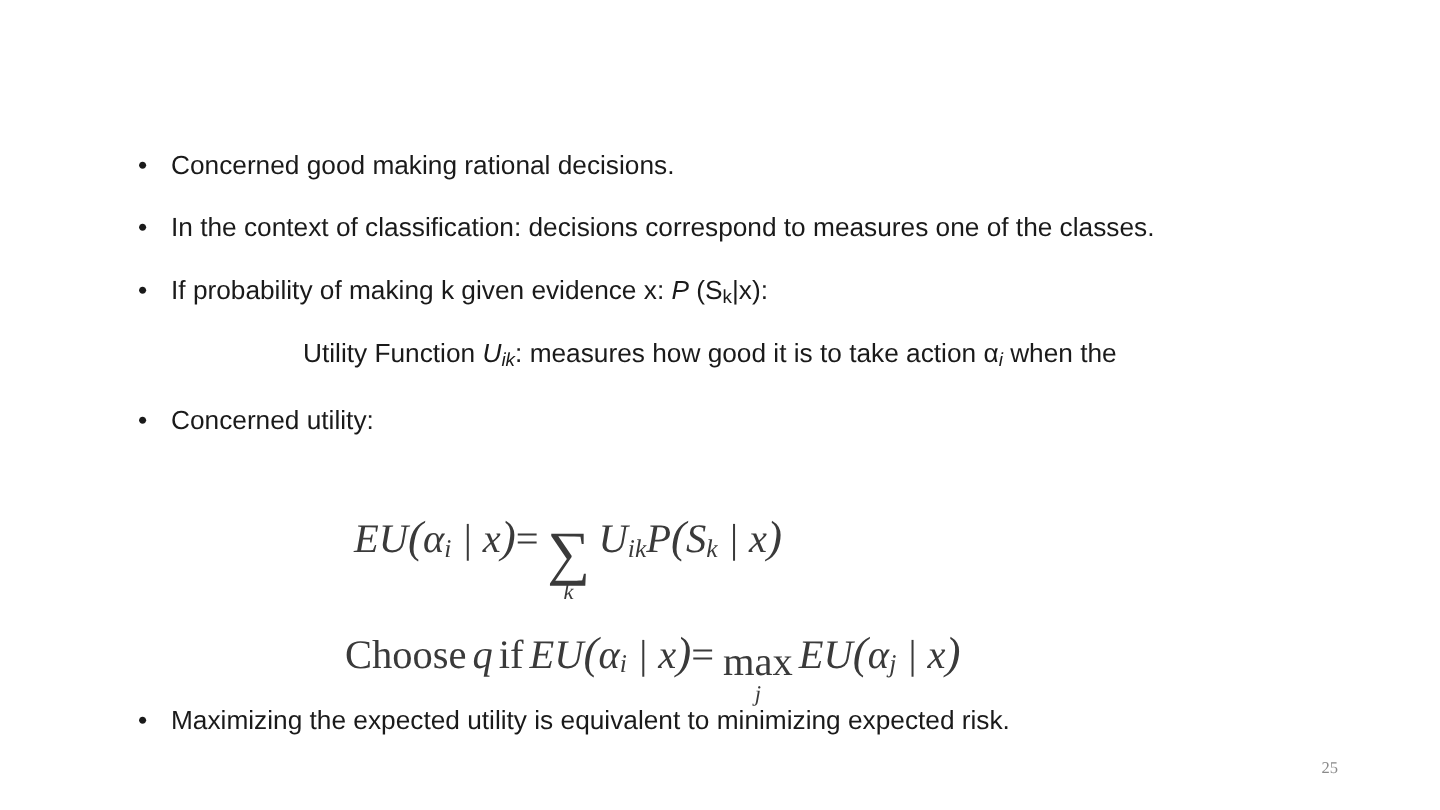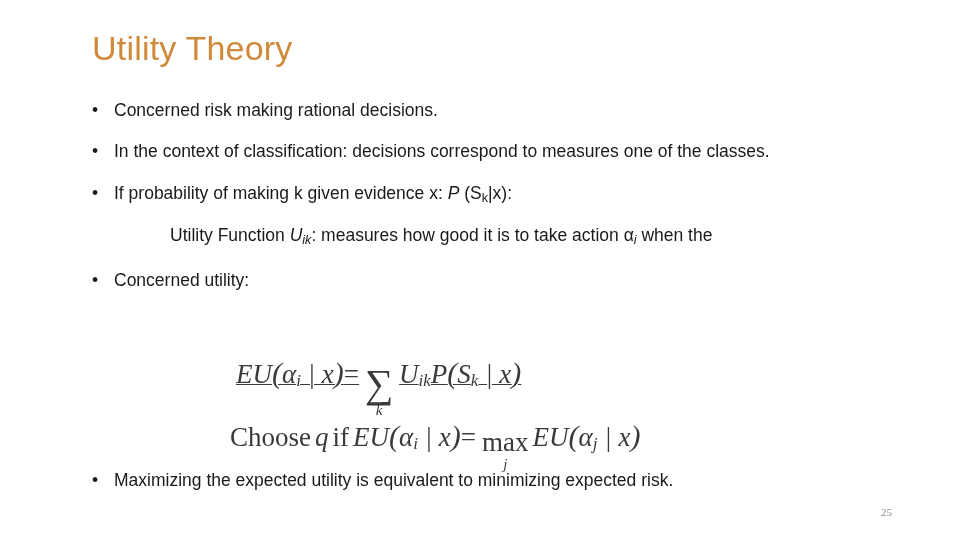--- a/index.html
+++ b/index.html
@@ -58,35 +58,35 @@
     font-size: 17.5px;
     color: #1a1a1a;
     line-height: 1.45;
     margin-left: 92px;
     margin-bottom: 18px;
     text-indent: 0;
     padding-right: 30px;
   }
   .indent-block .cont {
     display: block;
+    margin-left: 32px;
   }
   i.it { font-style: italic; }
   sub.sb { font-size: 0.72em; vertical-align: -0.25em; }
   .eq-area {
     position: absolute;
     left: 236px;
     top: 340px;
     width: 480px;
     height: 110px;
   }
   .eq-line1 {
     position: absolute;
     left: 0px;
-    top: 16px;
-    text-decoration: underline;
+    top: 1px;
   }
   .eq-line2 {
     position: absolute;
     left: 0px;
     top: 52px;
   }
   .eq-text {
     font-family: "Liberation Serif", serif;
     color: #3a3a3a;
     white-space: nowrap;
@@ -159,27 +159,26 @@
     font-size: 11px;
     color: #8a8a8a;
     font-family: Liberation Serif, serif;
   }
 </style>
 </head>
 <body>
 
 <div class="slide">
 
-  <div class="slide-title">Utility Theory</div>
 
   <div class="body-area">
 
     <div class="bullet">
       <span class="dot">•</span>
-      <span class="bullet-text">Concerned risk making rational decisions.</span>
+      <span class="bullet-text">Concerned good making rational decisions.</span>
     </div>
 
     <div class="bullet">
       <span class="dot">•</span>
       <span class="bullet-text">In the context of classification: decisions correspond to measures one of the classes.</span>
     </div>
 
     <div class="bullet">
       <span class="dot">•</span>
       <span class="bullet-text"><span>If probability of making k given evidence x: </span><i class="it">P</i><span> (S</span><sub class="sb">k</sub><span>|x):</span></span>

